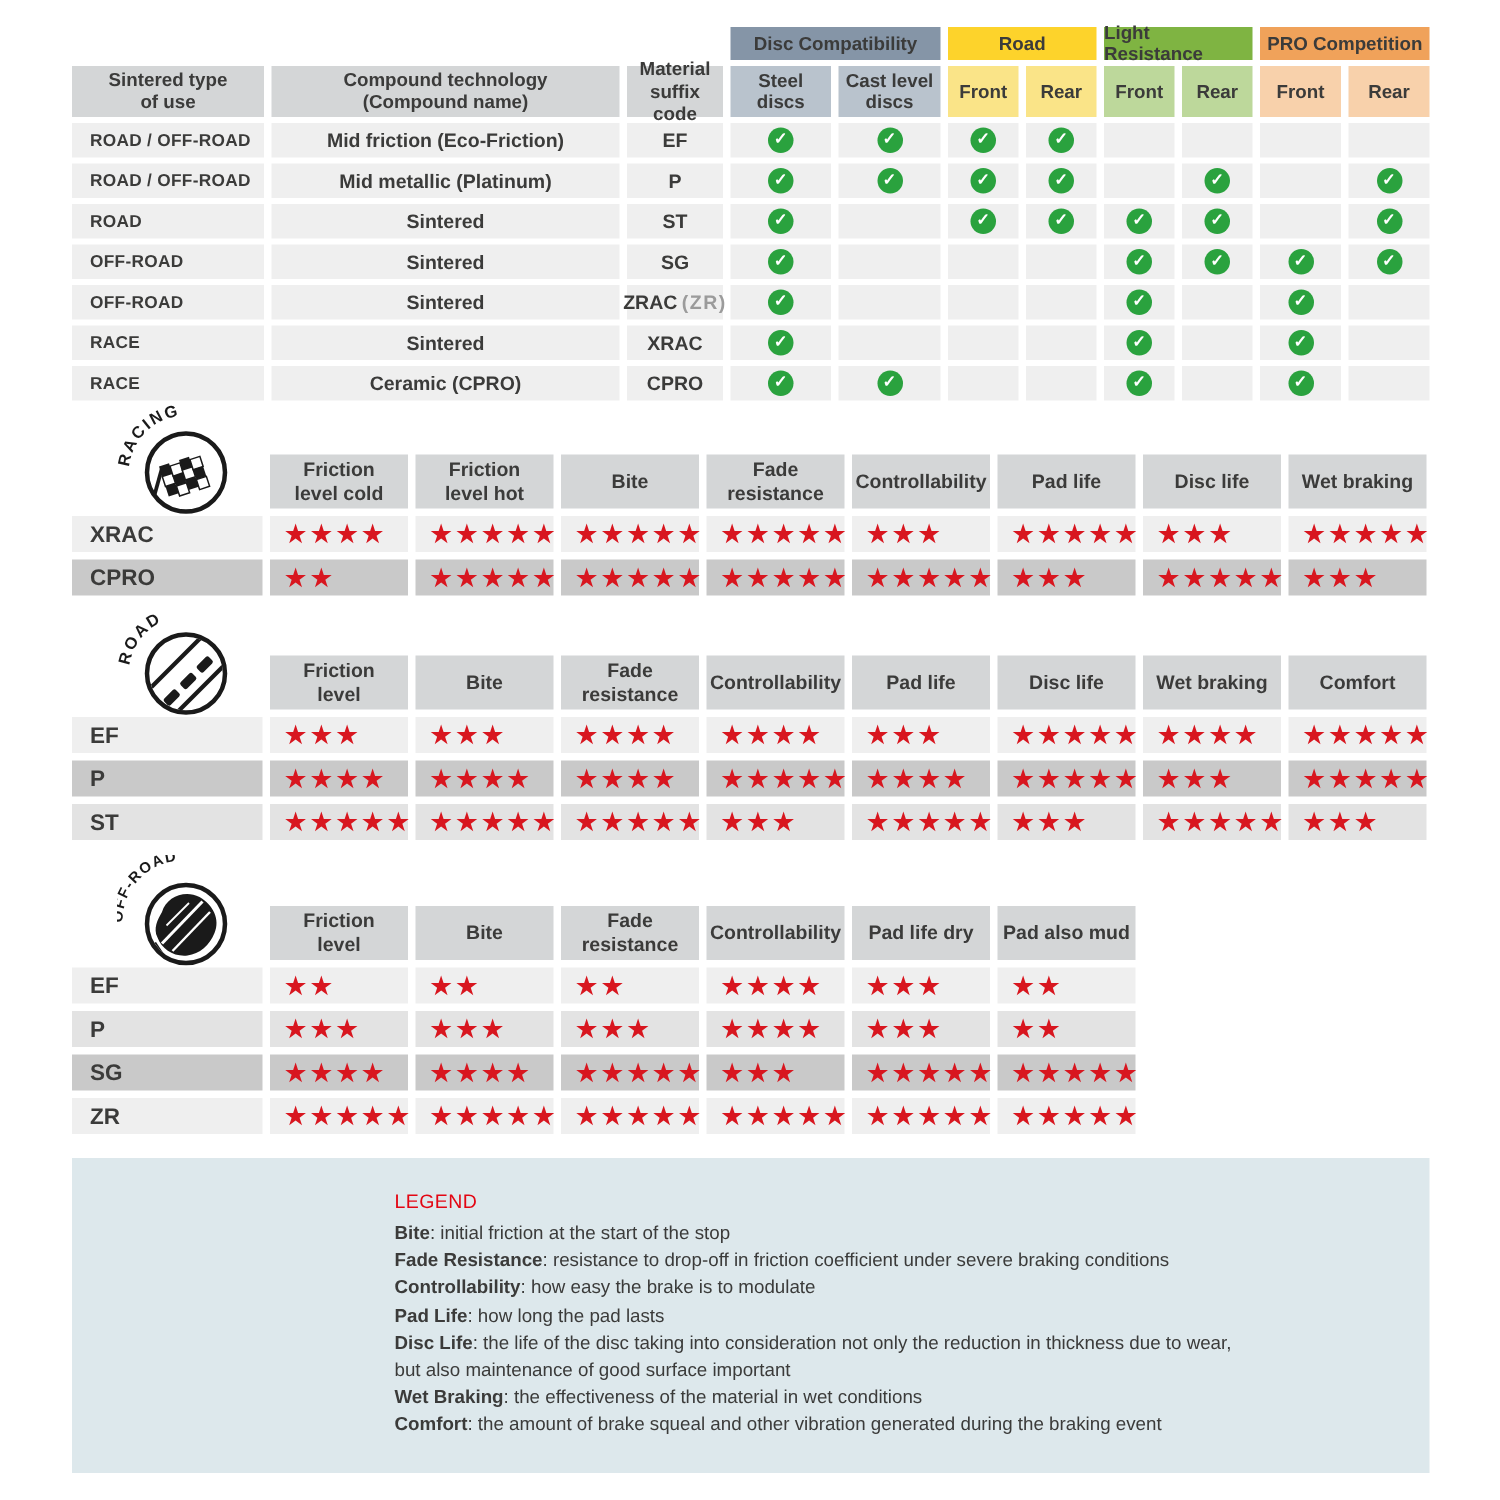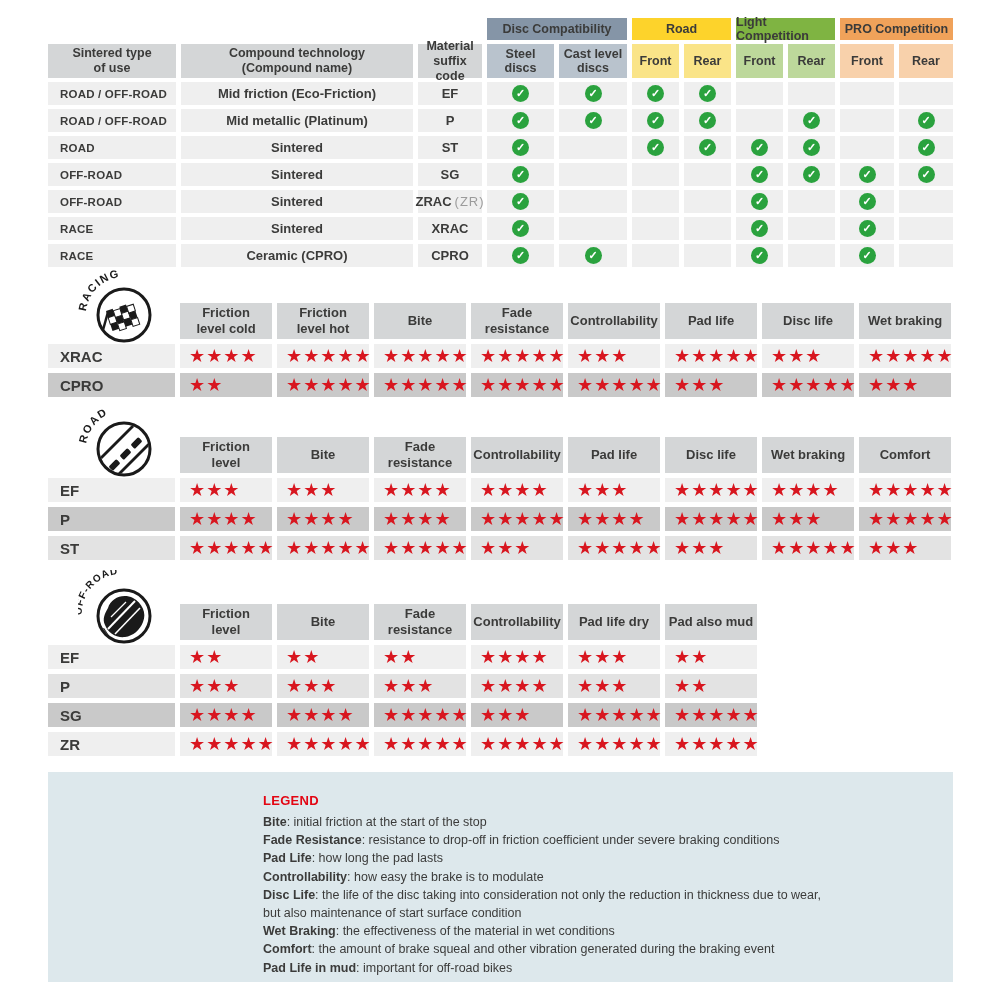--- a/index.html
+++ b/index.html
@@ -15,52 +15,52 @@
   }
   .compat-grid > div { display:flex; align-items:center; justify-content:center; }
   .spacer { background:transparent; }
   .group-h { grid-column:span 2; font-size:12.5px; font-weight:bold; }
   .main-h  { background:#d4d6d7; font-size:12.5px; font-weight:bold; text-align:center; white-space:pre-line; line-height:1.2; }
   .sub-h   { font-size:12.5px; font-weight:bold; text-align:center; white-space:pre-line; line-height:1.15; }
   .cell    { background:#efefef; }
   .use-cell { justify-content:flex-start !important; padding-left:12px; font-size:11.5px; font-weight:bold; letter-spacing:.2px; }
   .compound-cell { font-size:13px; font-weight:bold; }
   .code-cell { font-size:13px; font-weight:bold; }
-  .code-suffix { color:#9b9b9b; font-weight:normal; margin-left:3px; letter-spacing:1px; }
+  .code-suffix { color:#9b9b9b; font-weight:bold; margin-left:3px; letter-spacing:1px; }
   .check-dot { width:17px; height:17px; border-radius:50%; color:#fff; font-size:11px; font-weight:bold;
                display:flex; align-items:center; justify-content:center; line-height:1; }
 
   
   .rating-section { position:relative; }
   .section-icon { position:absolute; left:30px; top:-34px; width:80px; height:80px; }
   .arc-text { font-size:11px; font-weight:bold; letter-spacing:1.5px; fill:#1a1a1a; font-family:"Liberation Sans",sans-serif; }
   .rating-grid { display:grid; gap:5px; }
   .rating-grid > div { display:flex; align-items:center; }
   .blank { background:transparent; }
   .col-h { background:#d4d6d7; justify-content:center; text-align:center; font-size:13px; font-weight:bold; white-space:pre-line; line-height:1.2; }
   .row-code { padding-left:12px; font-size:15px; font-weight:bold; }
   .stars-cell { padding-left:9px; font-size:18px; letter-spacing:1px; line-height:1; }
 
   
   .legend-panel { margin-top:16px; width:905px; height:210px; box-sizing:border-box; }
   .legend-content { padding:21px 0 0 215px; }
-  .legend-title { font-weight:bold; font-size:13px; margin-bottom:5px; letter-spacing:.3px; }
+  .legend-title { font-weight:normal; font-size:13px; margin-bottom:5px; letter-spacing:.3px; }
   .legend-line { font-size:12.5px; line-height:18.2px; }
   .legend-line b { font-weight:bold; }
 </style>
 </head>
 <body>
 
 <div class="page">
 
   <div class="compat-grid" id="compat-grid">
       <div class="spacer" style="grid-column: span 3;"></div>
       <div class="group-h" style="background: rgb(133, 149, 167);">Disc Compatibility</div>
       <div class="group-h" style="background: rgb(253, 211, 43);">Road</div>
-      <div class="group-h" style="background: rgb(127, 180, 66);">Light Competition</div>
+      <div class="group-h" style="background: rgb(127, 180, 66);">Light Resistance</div>
       <div class="group-h" style="background: rgb(240, 162, 90);">PRO Competition</div>
       <div class="main-h">Sintered type
 of use</div>
       <div class="main-h">Compound technology
 (Compound name)</div>
       <div class="main-h">Material
 suffix code</div>
       <div class="sub-h" style="background: rgb(185, 195, 205);">Steel
 discs</div>
       <div class="sub-h" style="background: rgb(185, 195, 205);">Cast level
@@ -393,24 +393,23 @@
         <div class="cell stars-cell" aria-label="5 of 5" style="background: rgb(239, 239, 239); color: rgb(216, 22, 31);">★★★★★</div>
       </div>
   </section>
 
   <div class="legend-panel" id="legend-panel" style="background: rgb(221, 232, 236);">
     <div class="legend-content">
       <div class="legend-title" id="legend-title" style="color: rgb(227, 6, 19);">LEGEND</div>
       <div id="legend-items">
           <div class="legend-line"><b>Bite</b>: initial friction at the start of the stop</div>
           <div class="legend-line"><b>Fade Resistance</b>: resistance to drop-off in friction coefficient under severe braking conditions</div>
+          <div class="legend-line"><b>Controllability</b>: how easy the brake is to modulate</div>
           <div class="legend-line"><b>Pad Life</b>: how long the pad lasts</div>
-          <div class="legend-line"><b>Controllability</b>: how easy the brake is to modulate</div>
           <div class="legend-line"><b>Disc Life</b>: the life of the disc taking into consideration not only the reduction in thickness due to wear,</div>
-          <div class="legend-line">but also maintenance of start surface condition</div>
+          <div class="legend-line">but also maintenance of good surface important</div>
           <div class="legend-line"><b>Wet Braking</b>: the effectiveness of the material in wet conditions</div>
           <div class="legend-line"><b>Comfort</b>: the amount of brake squeal and other vibration generated during the braking event</div>
-          <div class="legend-line"><b>Pad Life in mud</b>: important for off-road bikes</div>
         </div>
     </div>
   </div>
 
 </div>
 
 </body></html>

